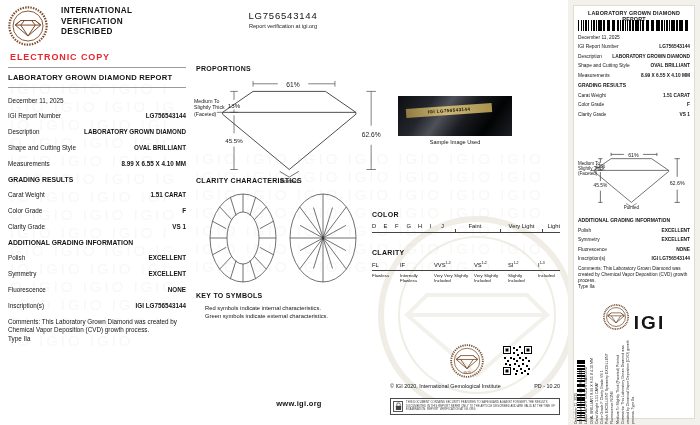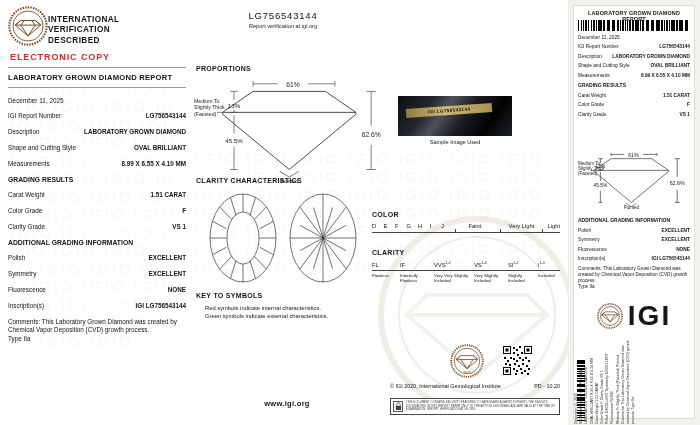--- a/index.html
+++ b/index.html
@@ -7,21 +7,21 @@
         font-family:"Liberation Sans","DejaVu Sans",sans-serif;color:#141414;}
   [data-name]{box-sizing:border-box;}
   .abs{position:absolute;}
   
   .wm{position:absolute;opacity:0.05;color:#8a7454;font-size:15px;letter-spacing:3px;
       line-height:18px;word-break:break-all;overflow:hidden;pointer-events:none;z-index:0;}
   .wm-circle{position:absolute;z-index:0;pointer-events:none;}
   .panel{z-index:1;}
   
   #left{left:8px;top:6px;width:178px;}
-  .brand{display:flex;gap:0;align-items:flex-end;}
+  .brand{display:flex;gap:13px;align-items:flex-start;}
   .orgline{font-size:8.2px;font-weight:bold;line-height:10.5px;letter-spacing:.4px;}
   .ecopy{color:#e8262e;font-weight:bold;font-size:9px;letter-spacing:.9px;margin:6px 0 5px 2px;}
   .rule{border-top:1px solid #9a9a9a;height:0;}
   .doctitle{font-size:7.6px;font-weight:bold;letter-spacing:.25px;margin:5px 0;}
   .date{font-size:6.4px;margin:9px 0 8px;}
   .krow{display:flex;justify-content:space-between;align-items:baseline;font-size:6.3px;margin-bottom:9px;}
   .krow .v{font-weight:bold;text-align:right;}
   .sech{font-size:6.8px;font-weight:bold;margin:1px 0 8px;}
   .comments{font-size:6.3px;line-height:1.3;margin-top:1px;}
   
@@ -56,21 +56,21 @@
   .rtitle{font-size:5.4px;font-weight:bold;text-align:center;letter-spacing:.2px;}
   .barcode{height:11px;background:
      repeating-linear-gradient(90deg,#000 0 1px,transparent 1px 2.6px),
      repeating-linear-gradient(90deg,#000 0 1.4px,transparent 1.4px 4.9px),
      repeating-linear-gradient(90deg,#000 0 .8px,transparent .8px 7.3px);}
   .rrow{display:flex;justify-content:space-between;align-items:baseline;font-size:4.8px;margin-bottom:4.6px;}
   .rrow .v{font-weight:bold;text-align:right;}
   .rsech{font-size:5px;font-weight:bold;margin:1px 0 4.5px;}
   .rcomments{font-size:4.7px;line-height:1.25;}
   .igilogo{display:flex;align-items:center;justify-content:center;gap:5px;}
-  .igitext{font-size:28px;font-weight:bold;letter-spacing:2px;color:#161616;}
+  .igitext{font-size:19px;font-weight:bold;letter-spacing:2px;color:#161616;margin-top:12px;}
   .stubrot{left:588px;top:326px;width:84px;height:112px;transform:rotate(-90deg);transform-origin:center;z-index:2;}
   .stubline{font-size:3.6px;line-height:1.45;color:#222;white-space:nowrap;overflow:hidden;}
   .vbarcode{left:550px;top:386px;width:62px;height:8px;transform:rotate(-90deg);transform-origin:center;}
   svg{display:block;}
   svg text{font-family:"Liberation Sans","DejaVu Sans",sans-serif;}
 </style>
 </head>
 <body>
 
 <div id="page" data-name="certificate-page">
@@ -296,21 +296,21 @@
   <div class="abs panel discl" data-name="security-disclaimer-box">
     <span class="lockbox" data-name="lock-icon">
       <svg width="7" height="9" viewBox="0 0 8 10">
           <path d="M2,4 V2.8 a2,2 0 0 1 4,0 V4" fill="none" stroke="#444" stroke-width=".9"></path>
           <rect x="1" y="4" width="6" height="5" rx=".6" fill="#444"></rect>
         </svg>
     </span>
     <span class="txt" data-name="disclaimer-text">THIS DOCUMENT CONTAINS SECURITY FEATURES TO SAFEGUARD AGAINST FORGERY. THE RESULTS DOCUMENTED IN THIS REPORT REFER ONLY TO THE ARTICLE DESCRIBED AND ARE VALID AT THE TIME OF EXAMINATION. REPORT VERIFICATION AT IGI.ORG.</span>
   </div>
 
-  <div class="abs panel website" style="left:194px;top:399px;width:186px;text-align:center;" data-name="website-text">www.igi.org</div>
+  <div class="abs panel website" style="left:206px;top:399px;width:186px;text-align:center;" data-name="website-text">www.igi.org</div>
 
   <div id="rbg" class="abs" data-name="stub-background"></div>
   <div id="rcard" class="abs" data-name="stub-card"></div>
 
   <div class="abs panel rtitle" style="left:576px;top:10px;width:116px;" data-name="stub-report-title">LABORATORY GROWN DIAMOND REPORT</div>
   <div class="abs panel barcode" style="left:578px;top:20px;width:112px;" data-name="stub-barcode"></div>
   <div class="abs panel" style="left:578px;top:35px;width:112px;font-size:4.8px;" data-name="stub-date">December 11, 2025</div>
 
   <div class="abs panel" style="left:578px;top:44px;width:112px;" data-name="stub-fields">
     <div class="rrow" data-name="stub-report-number-row">

